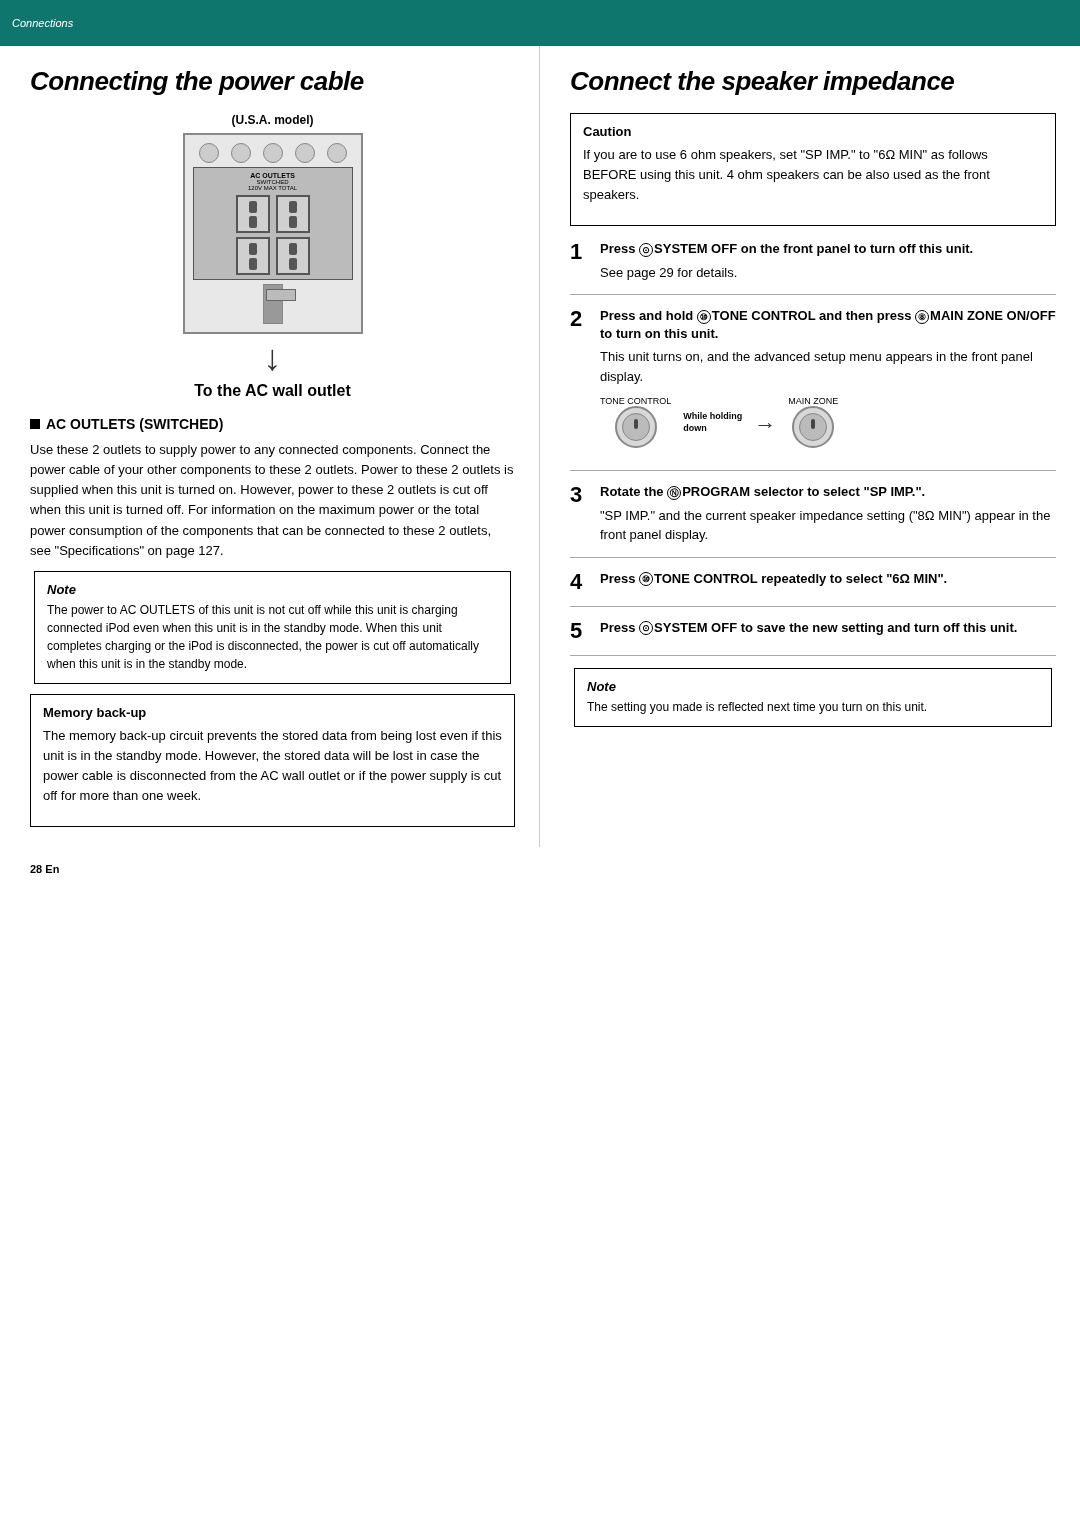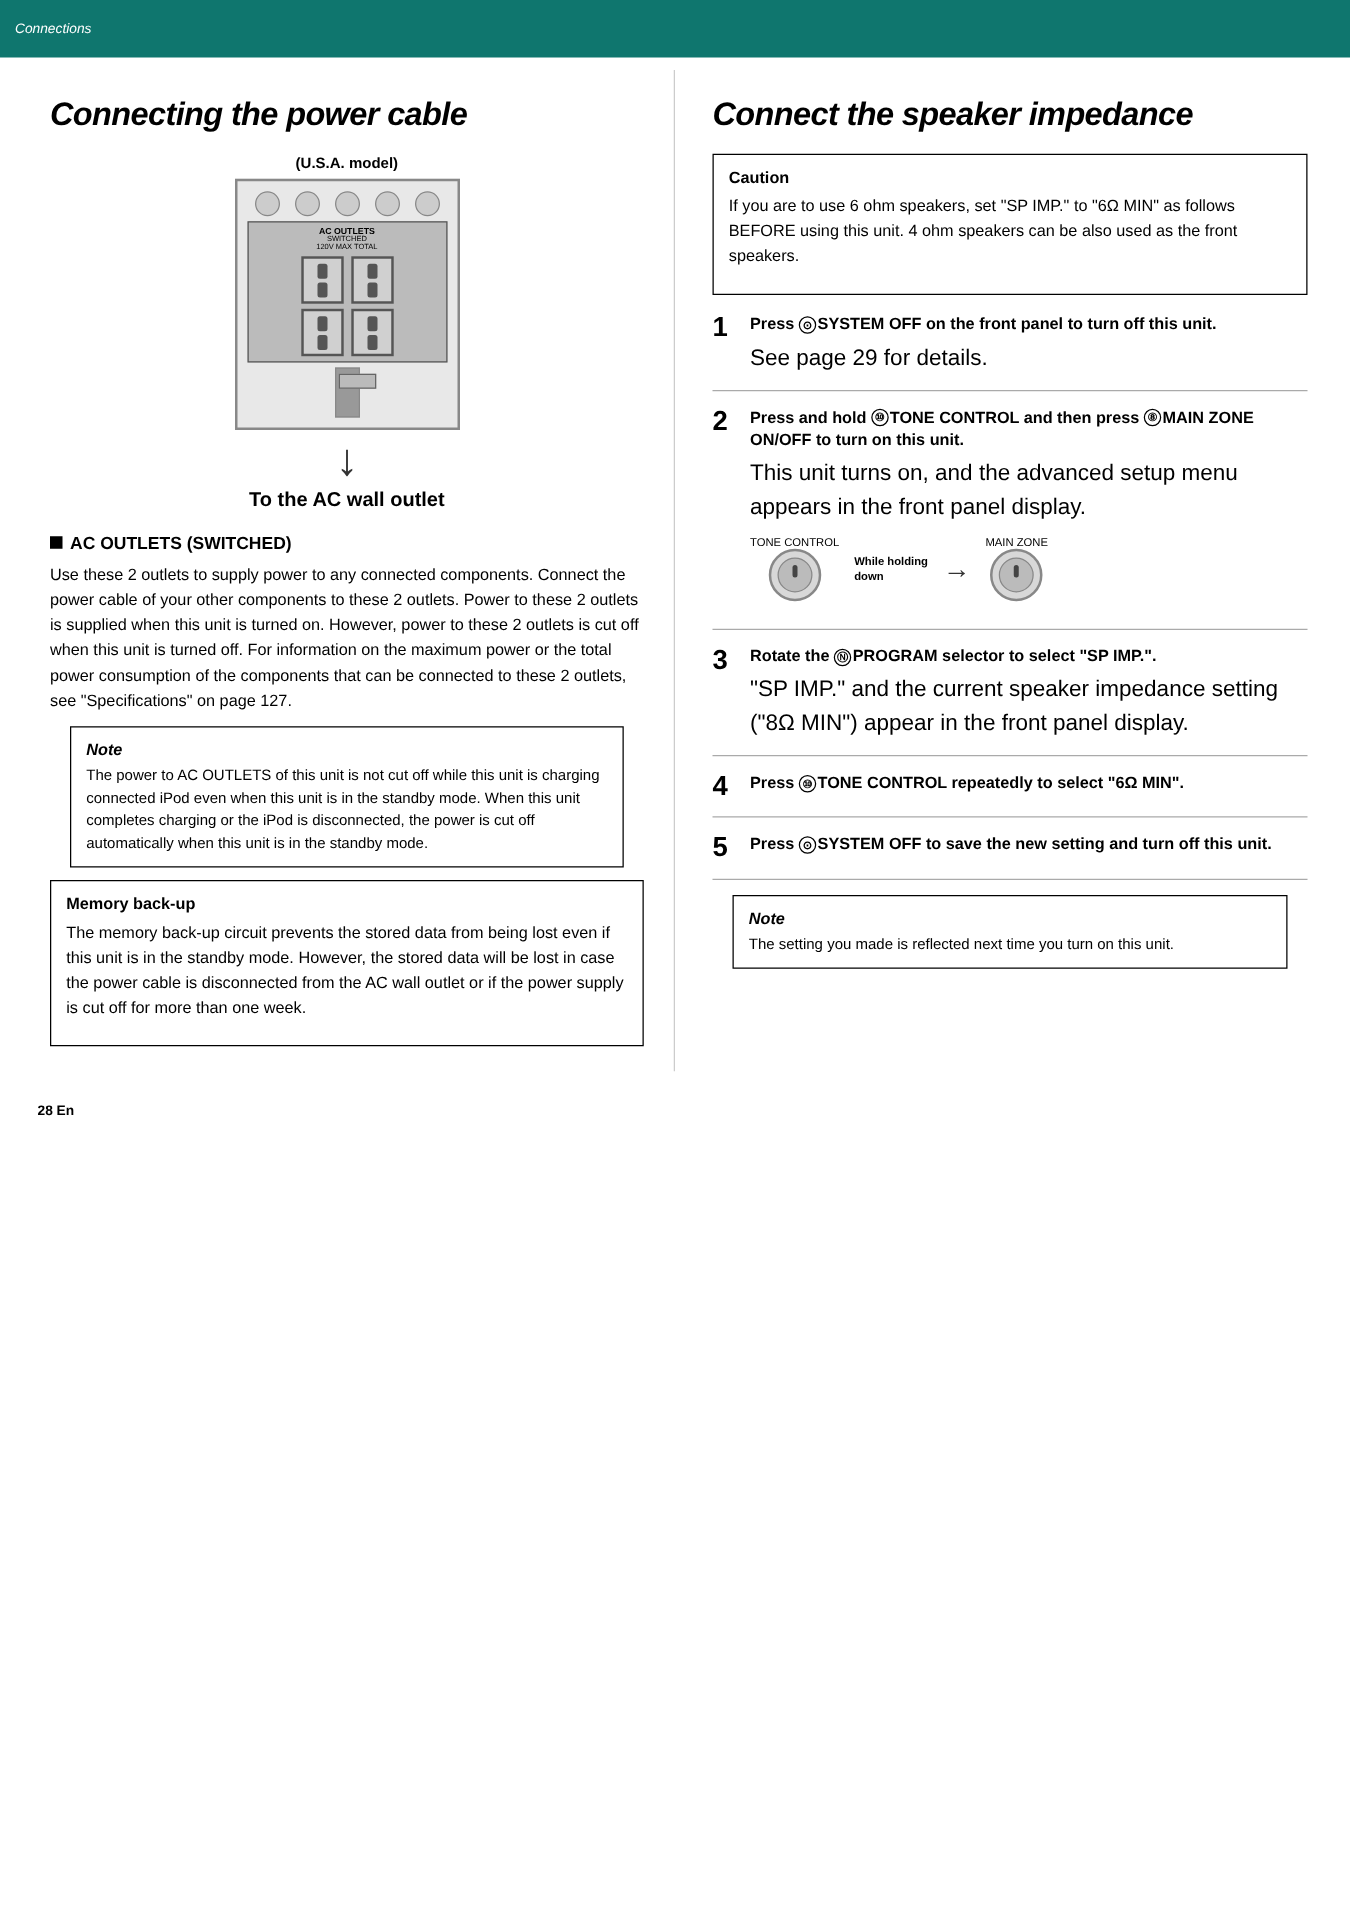--- a/index.html
+++ b/index.html
@@ -18,21 +18,21 @@
       color: #fff;
       font-size: 11px;
       font-style: italic;
       padding: 17px 12px;
     }
 
     
     .main-layout {
       display: flex;
       flex-direction: row;
-      padding: 10px;
+      padding: 0;
     }
 
     .left-col {
       width: 50%;
       padding: 20px 24px 20px 30px;
       border-right: 1px solid #ccc;
     }
 
     .right-col {
       width: 50%;
@@ -128,21 +128,21 @@
     .body-text {
       font-size: 13px;
       line-height: 1.55;
       margin-bottom: 10px;
     }
 
     
     .note-box {
       border: 1px solid #000;
       padding: 10px 12px;
-      margin: 10px 16px;
+      margin: 10px 4px;
     }
 
     .note-title {
       font-weight: bold;
       font-style: italic;
       font-size: 13px;
       margin-bottom: 4px;
     }
 
     .note-text {
@@ -207,21 +207,21 @@
       font-weight: bold;
       margin-bottom: 4px;
       line-height: 1.4;
     }
 
     .step-heading b, .step-heading strong {
       font-weight: bold;
     }
 
     .step-body {
-      font-size: 18px;
+      font-size: 13px;
       line-height: 1.5;
     }
 
     
     .step2-diagram {
       display: flex;
       align-items: center;
       justify-content: flex-start;
       gap: 12px;
       margin: 10px 0;

